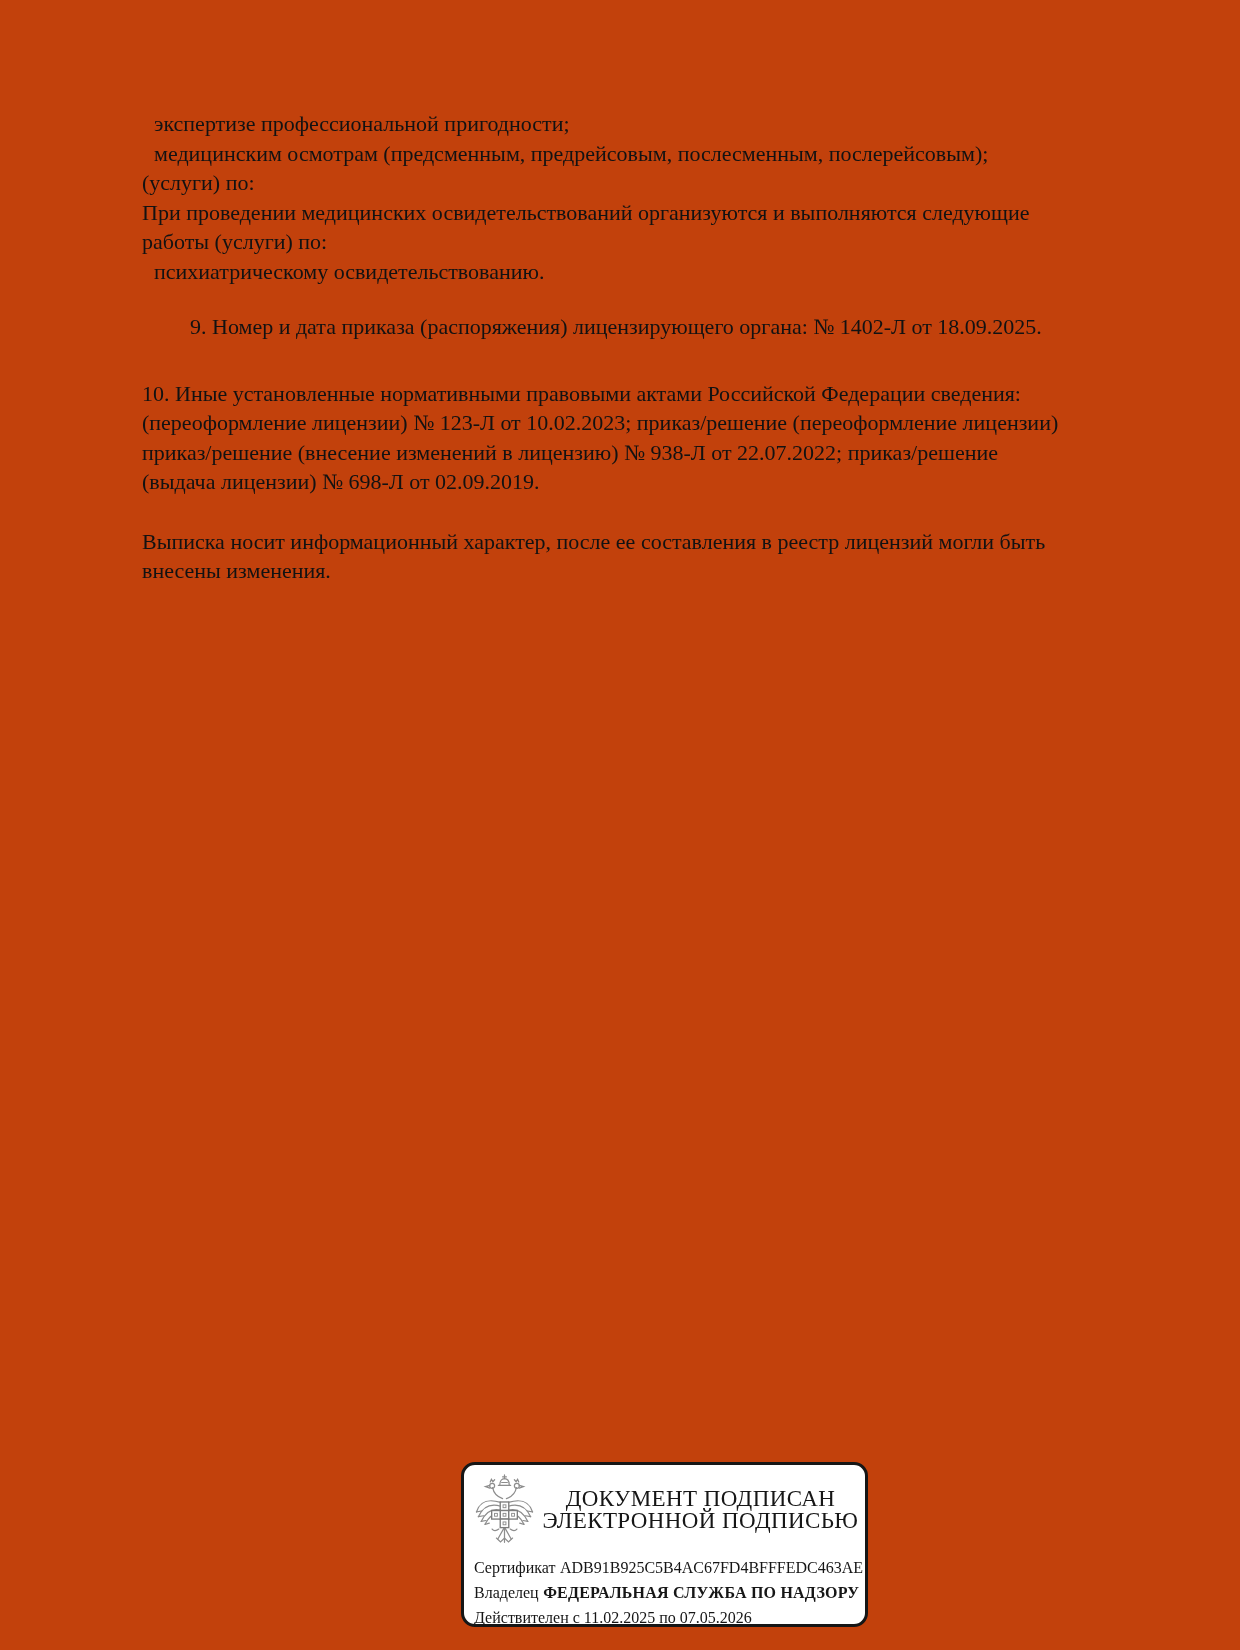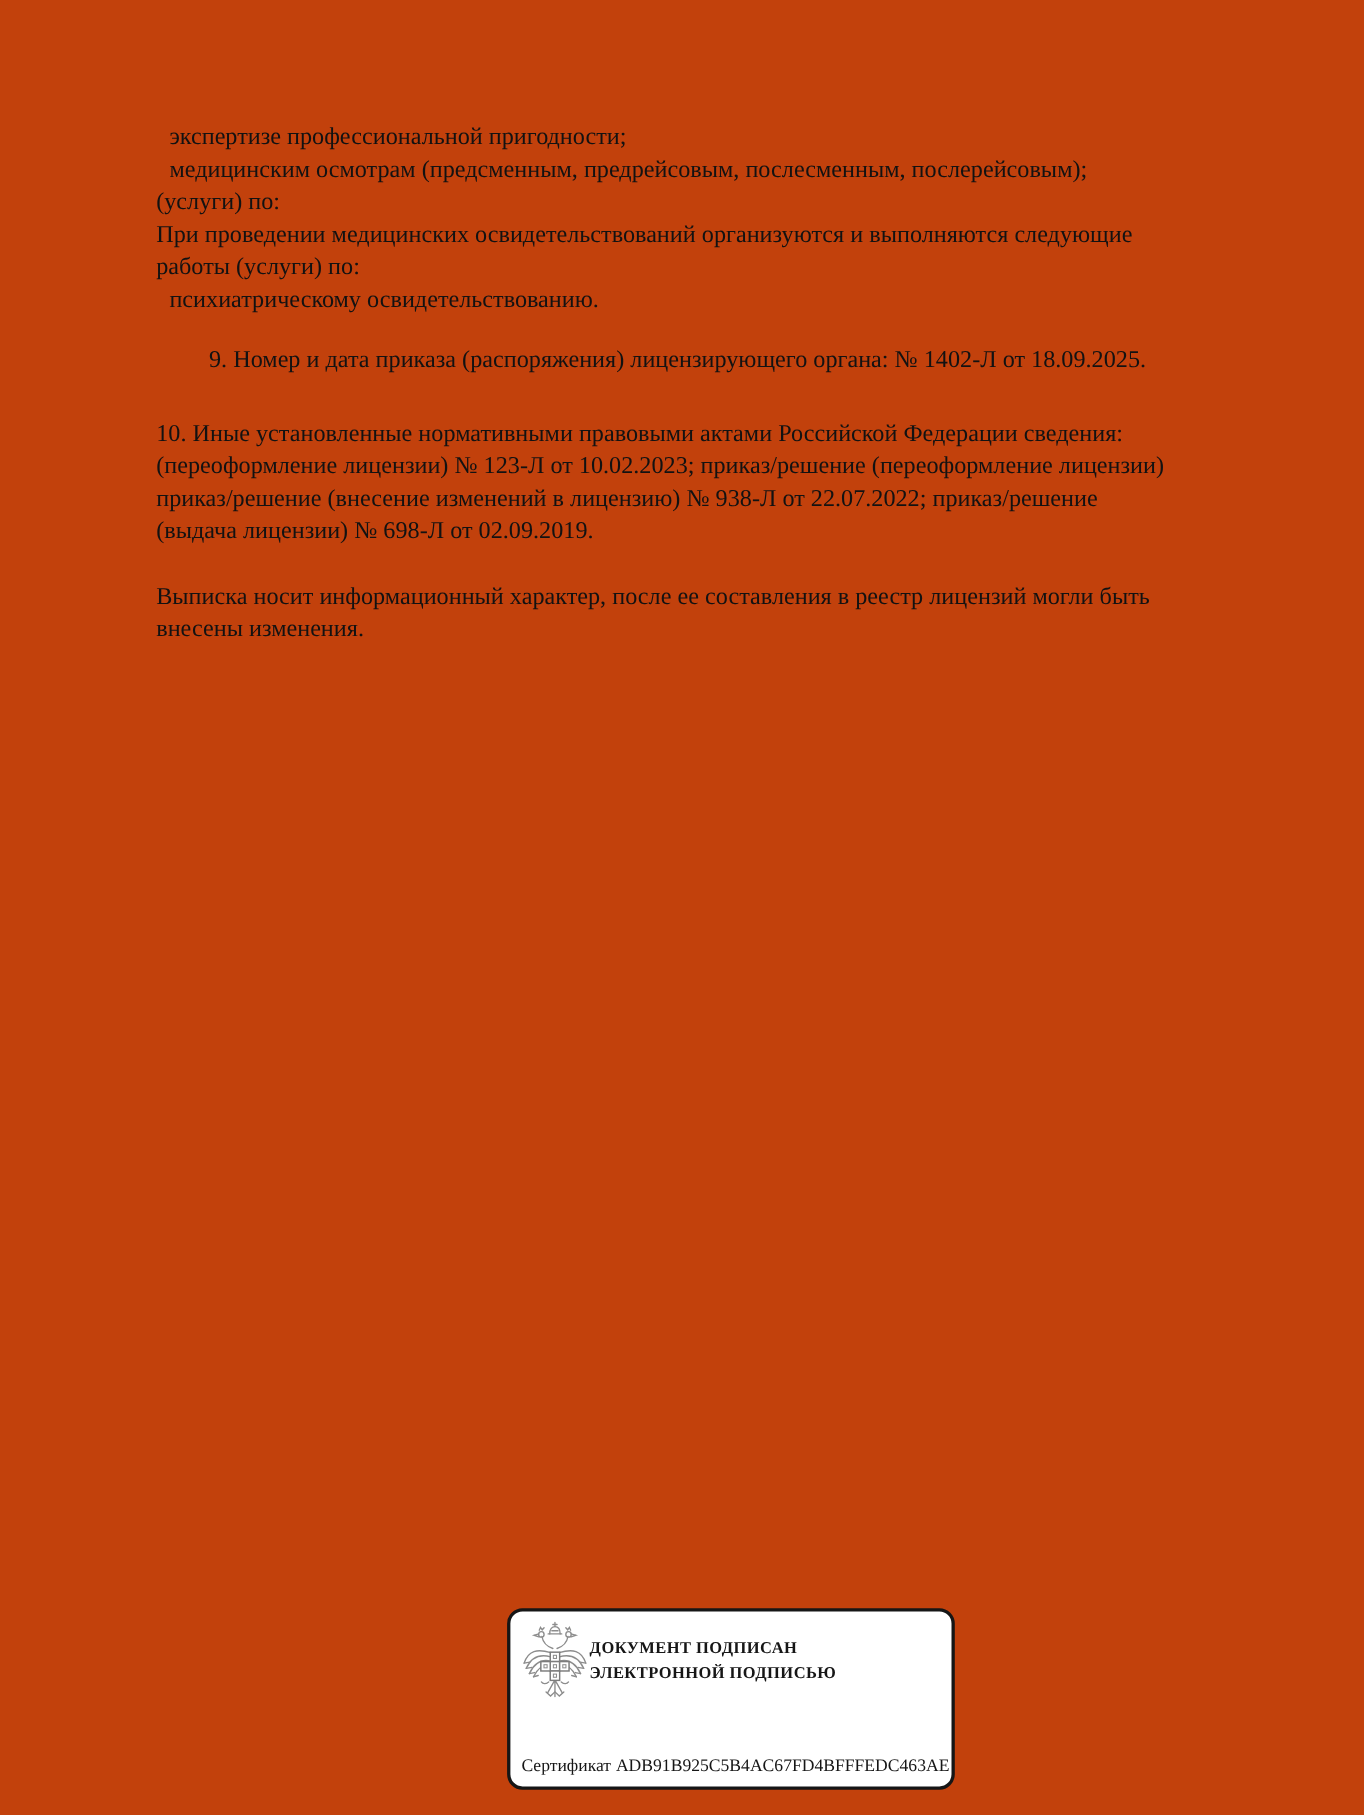--- a/index.html
+++ b/index.html
@@ -54,37 +54,37 @@
   }
   .eagle {
     flex: none;
     margin-left: 9px;
     margin-top: 4px;
     width: 63px;
     height: 76px;
   }
   .stamp-title {
     flex: 1;
-    font-size: 15px;
+    text-align: center;
+    font-size: 23px;
     line-height: 22px;
     letter-spacing: 0.4px;
     color: #161616;
     padding-top: 2px;
-    font-weight: bold;
   }
   .stamp-rows {
     position: absolute;
     left: 10px;
     right: 2px;
     top: 90px;
     font-size: 16px;
     line-height: 25px;
     color: #161616;
   }
-  .stamp-row { white-space: nowrap; overflow: hidden; margin-top: 38px; }
+  .stamp-row { white-space: nowrap; overflow: hidden; }
   .row-label { margin-right: 0.28em; }
   .owner-value { font-weight: bold; letter-spacing: 0.2px; }
 </style>
 </head>
 <body>
 
 <div class="page">
 
   <div class="doc-text">
 
@@ -176,17 +176,18 @@
       </div>
     </div>
 
     <div class="stamp-rows">
       <div class="stamp-row">
         <span class="row-label">Сертификат</span><span>ADB91B925C5B4AC67FD4BFFFEDC463AE</span>
       </div>
       <div class="stamp-row">
         <span class="row-label">Владелец</span><span class="owner-value">ФЕДЕРАЛЬНАЯ СЛУЖБА ПО НАДЗОРУ В СФ</span>
       </div>
+      <div class="stamp-row">Действителен с 11.02.2025 по 07.05.2026</div>
     </div>
 
   </div>
 
 </div>
 
 </body></html>

